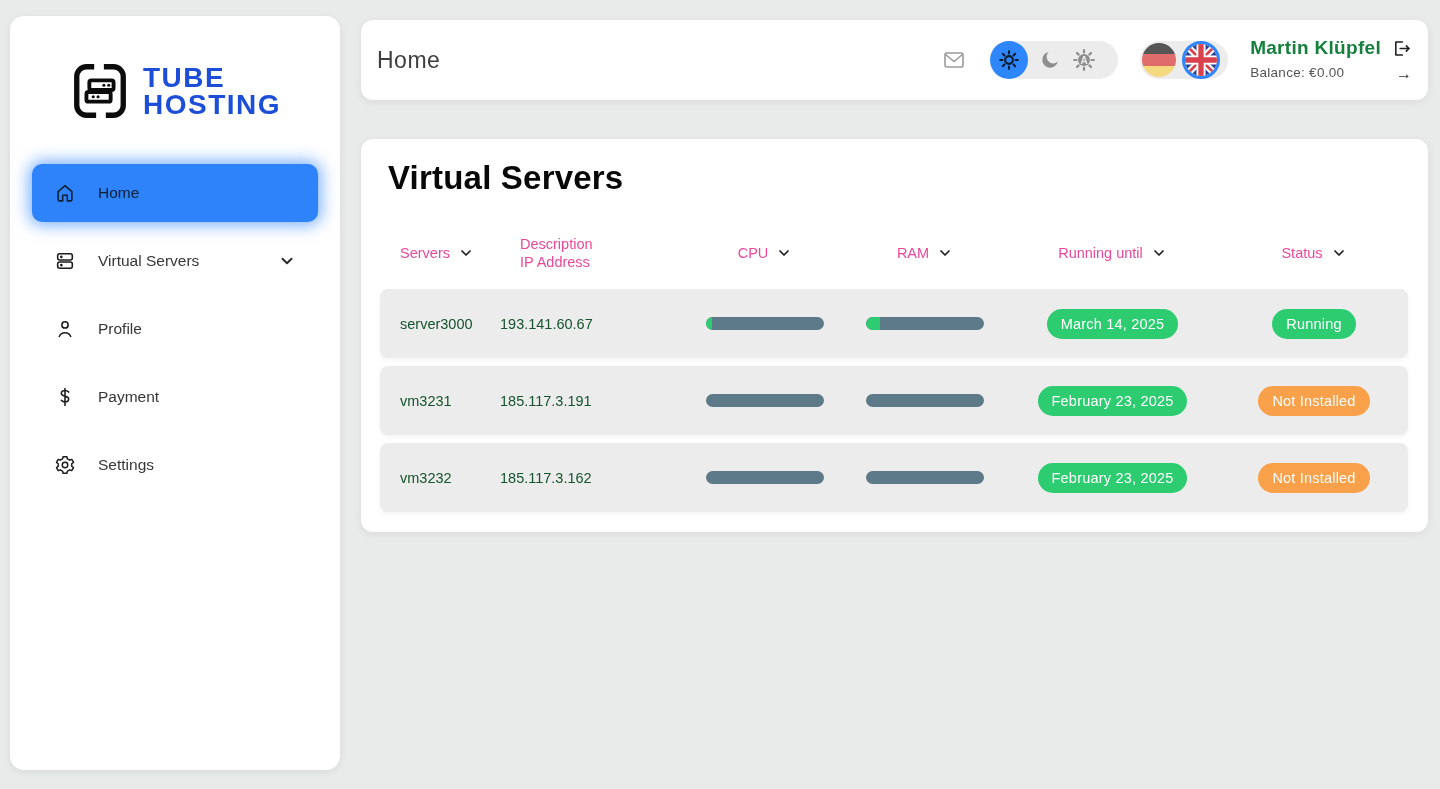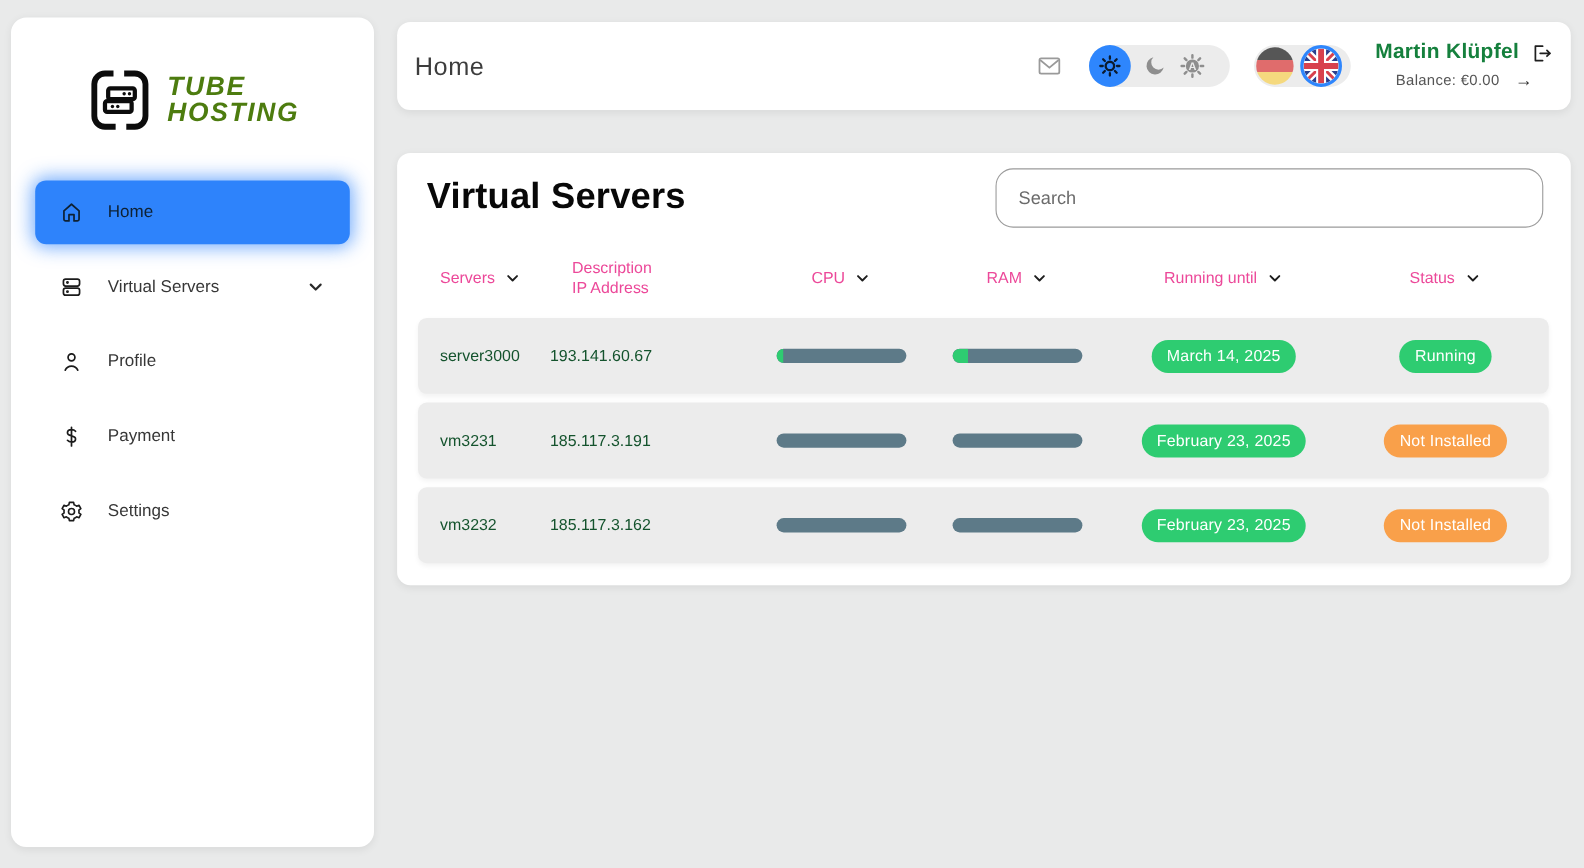--- a/index.html
+++ b/index.html
@@ -10,21 +10,21 @@
     color:#222;
     overflow:hidden;
     position:relative;
   }
   .card { background:#fff; border-radius:14px; box-shadow:0 2px 8px rgba(0,0,0,.07); }
 
   
   .sidebar { position:absolute; left:10px; top:16px; width:330px; height:754px; }
   .logo-row { display:flex; align-items:center; justify-content:center; gap:12px; margin-top:44px; }
   .logo-mark { width:62px; height:62px; }
-  .brand { font-weight:800; font-size:24px; letter-spacing:1.5px; line-height:.98; color:#4d7c0f;font-style:italic; }
+  .brand { font-weight:800; font-size:28px; letter-spacing:1.5px; line-height:.98; color:#1d4ed8; }
   .nav { margin-top:42px; }
   .nav-item {
     display:flex; align-items:center; gap:22px;
     height:58px; margin:0 22px 10px 22px; padding:0 22px;
     border-radius:10px; font-size:15.5px; color:#373737; cursor:pointer;
   }
   .nav-item .nico { width:22px; height:22px; flex:0 0 22px; color:#1b1b1b; }
   .nav-item.active { background:#2e83fb; box-shadow:0 0 16px 3px rgba(46,131,251,.65); color:#0e2133; }
   .nav-item.active .nico { color:#0e2133; }
   .nav-chev { margin-left:auto; width:18px; height:18px; color:#2a2a2a; }
@@ -40,21 +40,21 @@
   .theme-btn { width:24px; height:24px; color:#8e8e8e; cursor:pointer; display:flex; align-items:center; justify-content:center; }
   .theme-btn.active { width:38px; height:38px; border-radius:50%; background:#2e86fd; color:#0b1b2e; }
   .flag-pill { width:88px; gap:6px; padding:0 2px; }
   .flag { width:34px; height:34px; border-radius:50%; overflow:hidden; cursor:pointer; flex:0 0 auto; }
   .flag.de { background:linear-gradient(#565656 33.4%, #e06c6c 33.4% 66.7%, #f5d97e 66.7%); }
   .flag.selected { width:38px; height:38px; border:3px solid #2e86fd; }
   .user-block { text-align:right; line-height:1.25; }
   .user-line { display:flex; align-items:center; justify-content:flex-end; gap:10px; }
   .user-name { font-size:19px; font-weight:700; color:#15803d; letter-spacing:.3px; }
   .logout { width:21px; height:21px; color:#1f1f1f; cursor:pointer; }
-  .bal-line { display:flex; align-items:center; justify-content:center; gap:14px; margin-top:4px; }
+  .bal-line { display:flex; align-items:center; justify-content:space-between; gap:14px; margin-top:4px; }
   .bal-text { font-size:13.5px; color:#555; letter-spacing:.3px; }
   .bal-arrow { font-size:16px; color:#333; cursor:pointer; }
 
   
   .main { position:absolute; left:361px; top:139px; width:1067px; height:393px; border-radius:12px; }
   .main-title { position:absolute; left:27px; top:20px; font-size:33px; font-weight:800; color:#080808; letter-spacing:.2px; }
   .search { position:absolute; right:25px; top:14px; width:498px; height:54px;
             border:1px solid #9b9b9b; border-radius:16px; padding:0 20px;
             font-size:16.5px; color:#333; background:#fff; outline:none;
             font-family:"Liberation Sans", sans-serif; }
@@ -246,21 +246,20 @@
       <div class="bal-line">
         <span class="bal-text">Balance: €0.00</span>
         <span class="bal-arrow">→</span>
       </div>
     </div>
   </div>
 </header>
 
 <main class="card main">
   <h1 class="main-title">Virtual Servers</h1>
-  <input class="search" type="text" placeholder="Search" style="">
 
   <div class="thead tgrid">
     <div class="th left">
       <span>Servers</span>
       <svg class="th-chev" viewBox="0 0 24 24">
           <use href="#i-chev"></use>
         </svg>
     </div>
     <div class="th left th-two">
       <span><span>Description</span><br>

